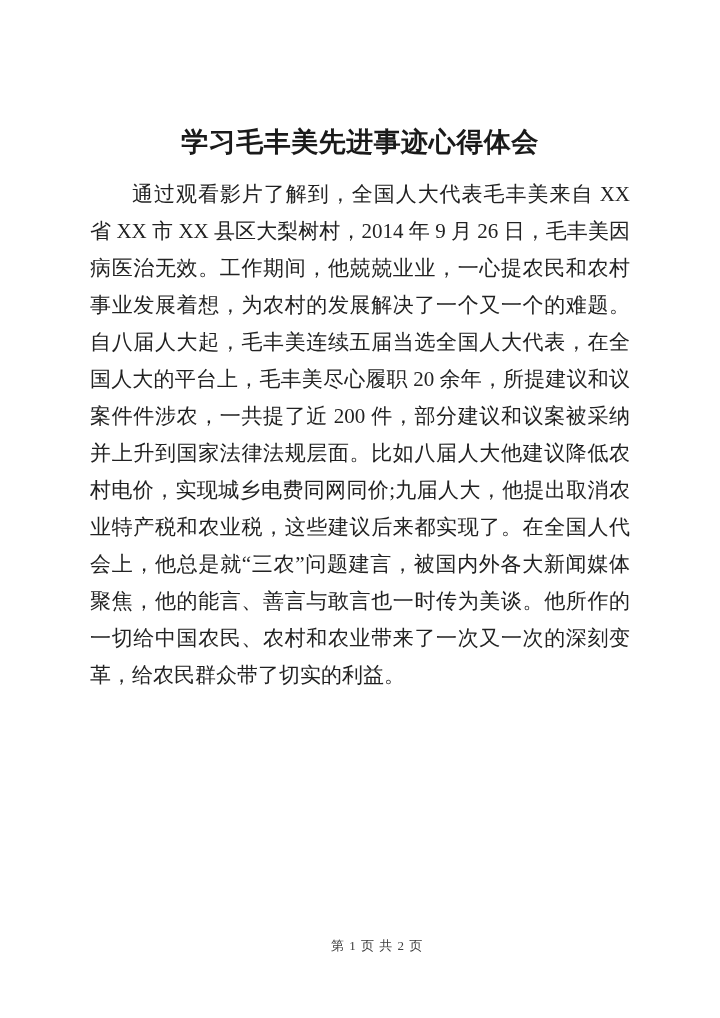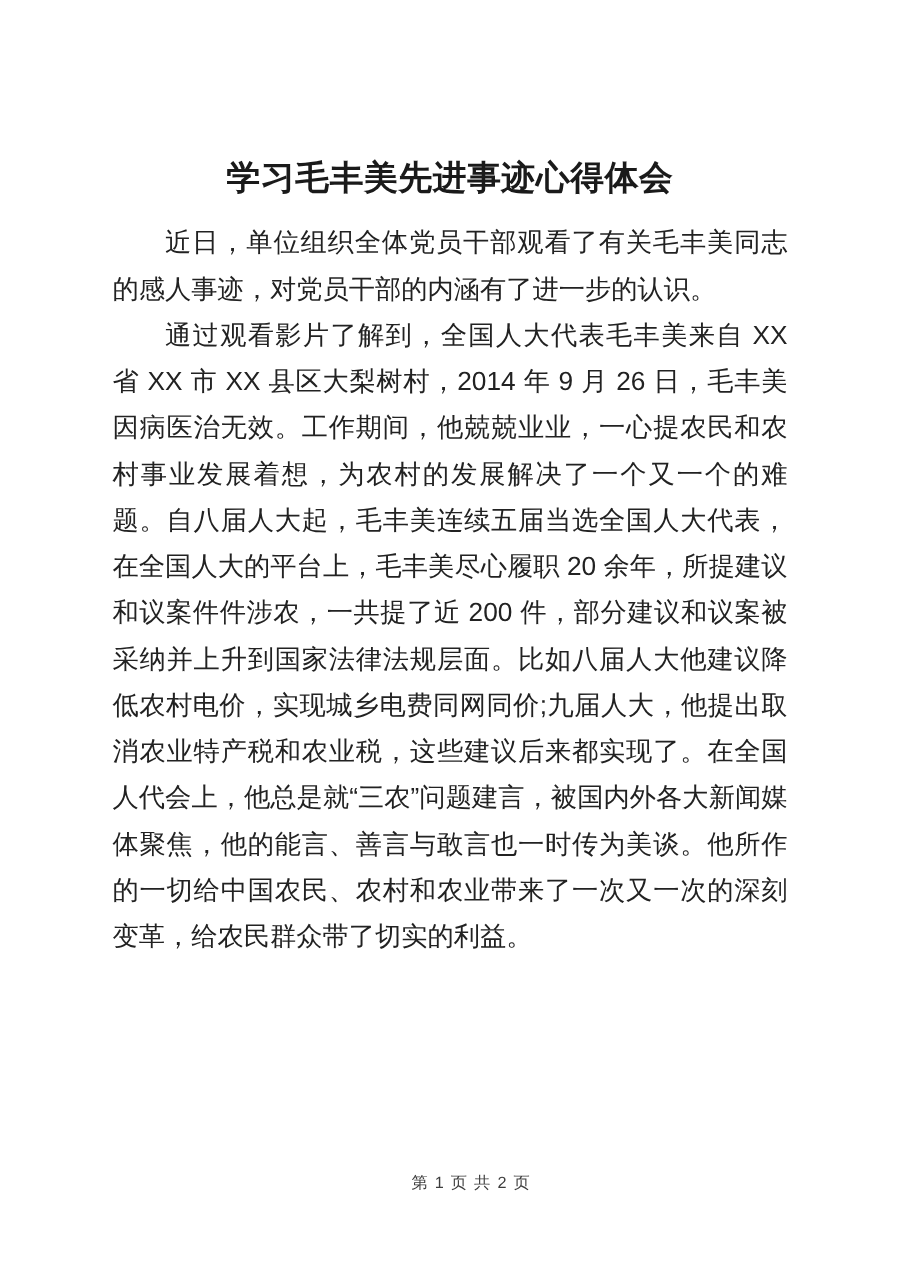--- a/index.html
+++ b/index.html
@@ -6,21 +6,21 @@
     margin: 0;
     padding: 0;
     background: #ffffff;
     overflow: hidden;
   }
   .page {
     position: relative;
     width: 720px;
     height: 1018px;
     background: #ffffff;
-    font-family: Liberation Sans, sans-serif;
+    font-family: Liberation Serif, serif;
     overflow: hidden;
   }
   .content {
     position: absolute;
     left: 90px;
     top: 124px;
     width: 540px;
   }
   .doc-title {
     margin: 0 0 16px 0;
@@ -51,17 +51,16 @@
     color: #3d3d3d;
     letter-spacing: 1px;
   }
 </style>
 </head>
 <body>
 
 <div class="page">
   <div class="content">
     <h1 class="doc-title">学习毛丰美先进事迹心得体会</h1>
-    <p class="doc-paragraph">近日，单位组织全体党员干部观看了有关毛丰美同志的感人事迹，对党员干部的内涵有了进一步的认识。</p>
     <p class="doc-paragraph">通过观看影片了解到，全国人大代表毛丰美来自 XX 省 XX 市 XX 县区大梨树村，2014 年 9 月 26 日，毛丰美因病医治无效。工作期间，他兢兢业业，一心提农民和农村事业发展着想，为农村的发展解决了一个又一个的难题。自八届人大起，毛丰美连续五届当选全国人大代表，在全国人大的平台上，毛丰美尽心履职 20 余年，所提建议和议案件件涉农，一共提了近 200 件，部分建议和议案被采纳并上升到国家法律法规层面。比如八届人大他建议降低农村电价，实现城乡电费同网同价;九届人大，他提出取消农业特产税和农业税，这些建议后来都实现了。在全国人代会上，他总是就“三农”问题建言，被国内外各大新闻媒体聚焦，他的能言、善言与敢言也一时传为美谈。他所作的一切给中国农民、农村和农业带来了一次又一次的深刻变革，给农民群众带了切实的利益。</p>
   </div>
   <div class="page-footer">第 1 页 共 2 页</div>
 </div>
 
 </body></html>

